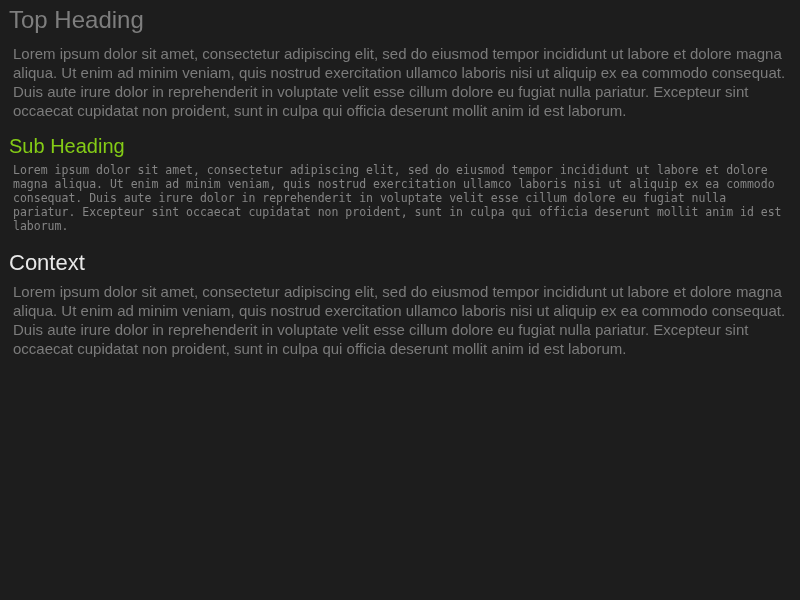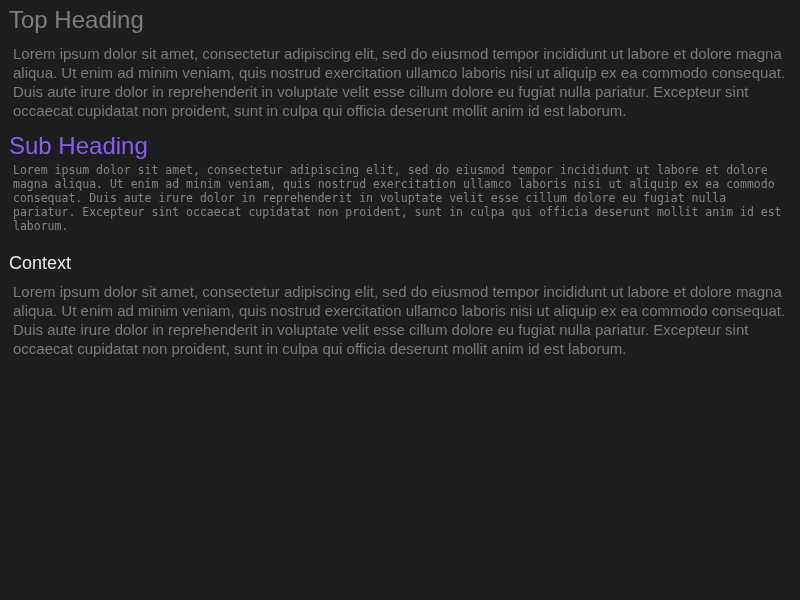--- a/index.html
+++ b/index.html
@@ -20,28 +20,28 @@
     padding: 5px 10px 0 9px;
   }
   h1.top-heading {
     font-size: 24px;
     font-weight: 400;
     line-height: 29px;
     color: #7e7e7e;
     margin: 0 0 10px 0;
   }
   h2.sub-heading {
-    font-size: 24px;
+    font-size: 20px;
     font-weight: 400;
     line-height: 24px;
-    color: #8b5cf6;
+    color: #84cc16;
     margin: 14px 0 5px 0;
   }
   h3.context-heading {
-    font-size: 18px;
+    font-size: 22px;
     font-weight: 400;
     line-height: 20px;
     color: #e8e8e8;
     margin: 20px 0 9px 0;
   }
   p {
     margin: 4px;
   }
   p.body-sans {
     font-family: "Liberation Sans", "DejaVu Sans", sans-serif;

